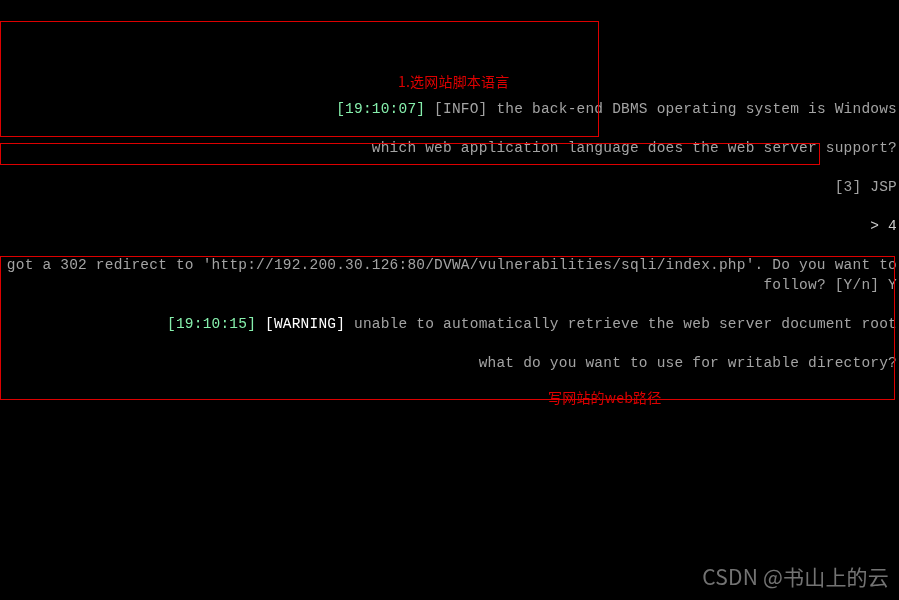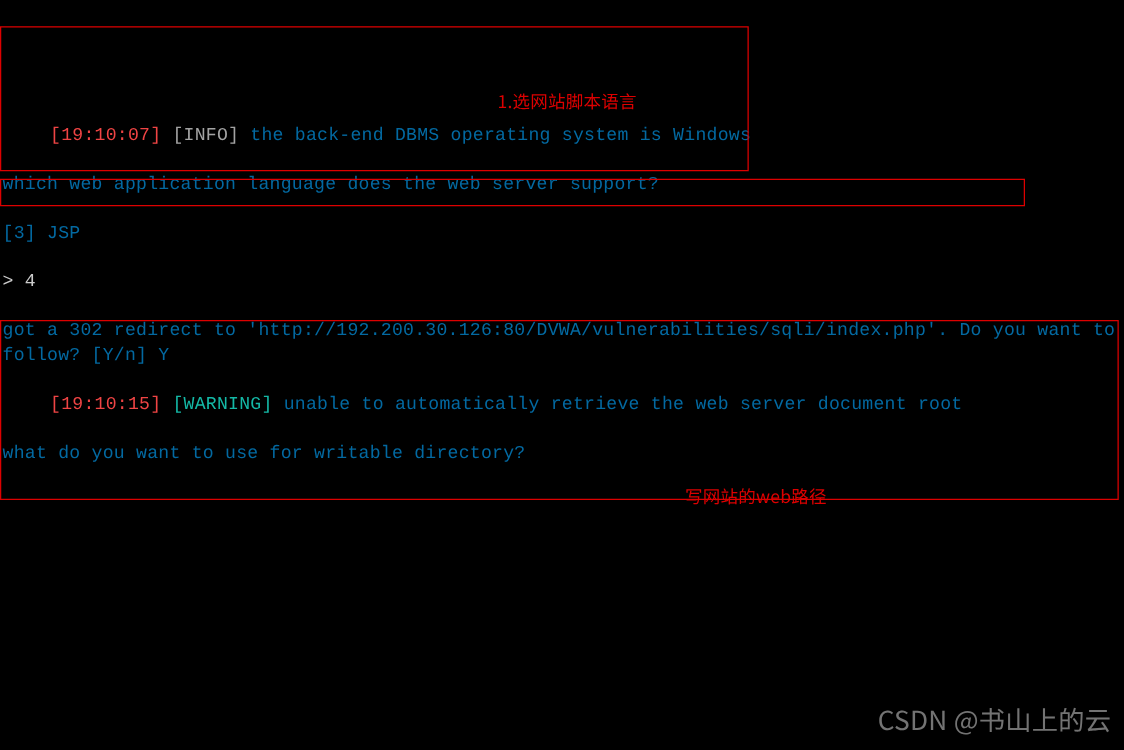--- a/index.html
+++ b/index.html
@@ -1,33 +1,33 @@
 <!DOCTYPE html>
 <html><head>
 <meta charset="utf-8">
 <style>
-  * { margin: 0; padding: 0; box-sizing: border-box; }
+  * { margin: 0; padding: 0; box-sizing: border-box; text-align: right; }
   body {
     background: #000;
     font-family: "Consolas", "Courier New", monospace;
     font-size: 14.5px;
     line-height: 1.35;
     color: #ccc;
     width: 899px;
     height: 600px;
     overflow: hidden;
     position: relative;
     white-space: pre-wrap;
     letter-spacing: 0.2px;
   }
   .term { padding: 2px 2px; }
-  .ts   { color: #ef4444; margin-left: 38px; }   
+  .ts   { color: #86efac; margin-left: 38px; }   
   .info { color: #a3a3a3; }
-  .warn { color: #14b8a6; }
-  .pl   { color: #0369a1; }
+  .warn { color: #ffffff; }
+  .pl   { color: #a3a3a3; }
   .inp  { color: #ccc; }
 
   
   .box {
     position: absolute;
     border: 1px solid #d00;
     pointer-events: none;
   }
   .ann {
     position: absolute;

